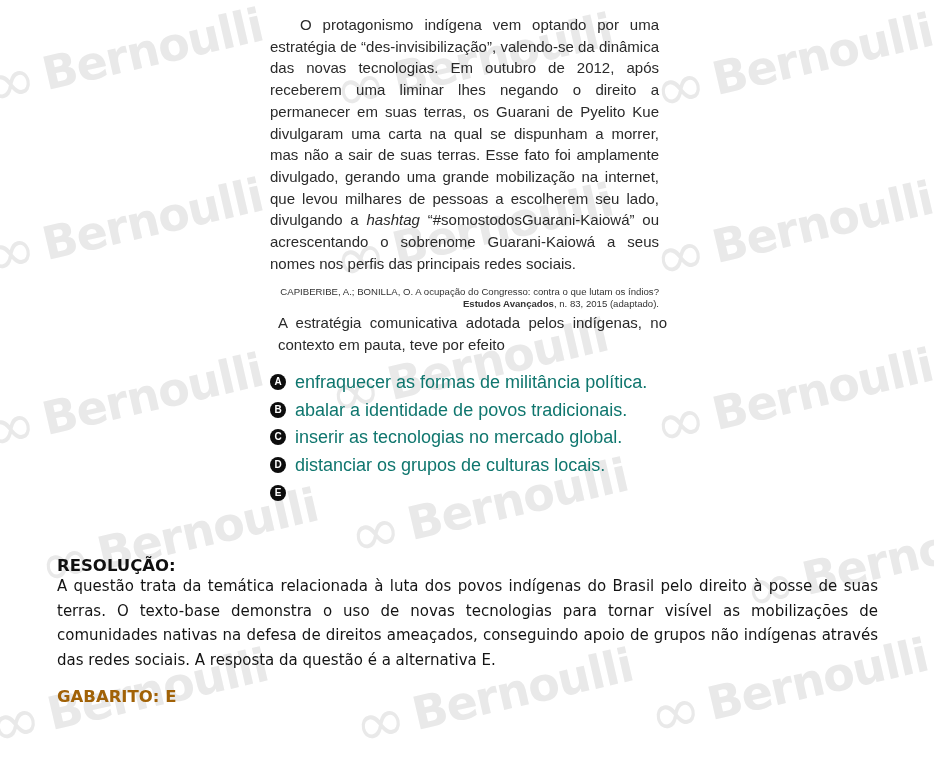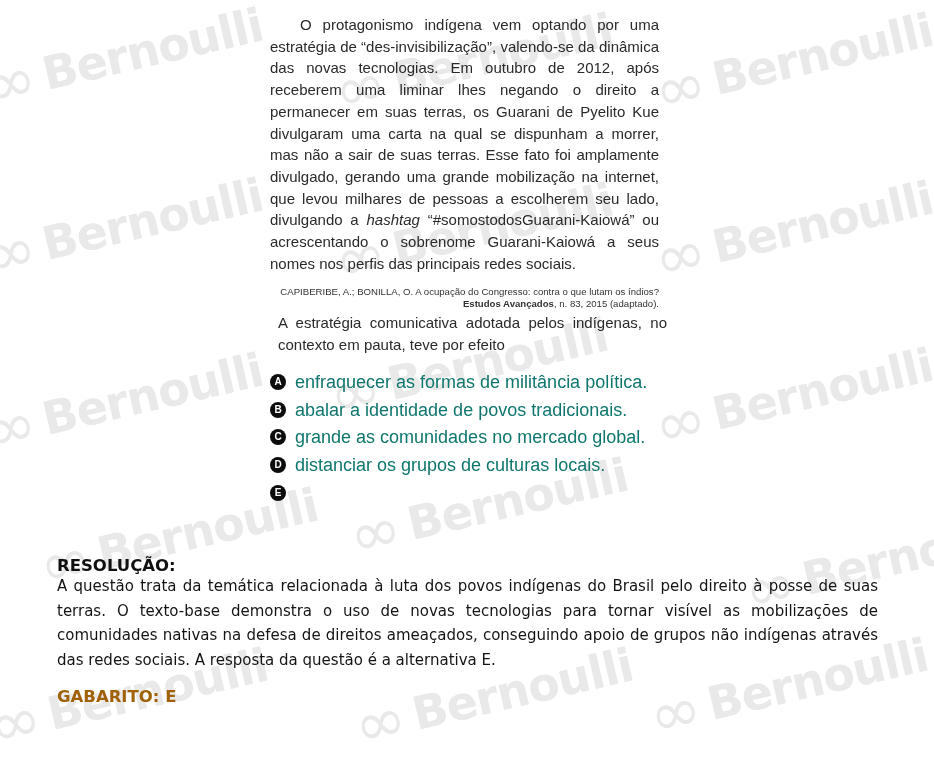--- a/index.html
+++ b/index.html
@@ -170,21 +170,21 @@
     <div class="abs option" style="top:372px">
       <span class="opt-badge">A</span>
       <span class="opt-text">enfraquecer as formas de militância política.</span>
     </div>
     <div class="abs option" style="top:400px">
       <span class="opt-badge">B</span>
       <span class="opt-text">abalar a identidade de povos tradicionais.</span>
     </div>
     <div class="abs option" style="top:427px">
       <span class="opt-badge">C</span>
-      <span class="opt-text">grande as comunidades no mercado global.</span>
+      <span class="opt-text">inserir as tecnologias no mercado global.</span>
     </div>
     <div class="abs option" style="top:455px">
       <span class="opt-badge">D</span>
       <span class="opt-text">distanciar os grupos de culturas locais.</span>
     </div>
     <div class="abs option" style="top:483px">
       <span class="opt-badge">E</span>
     </div>
 
     <div class="abs res-heading">RESOLUÇÃO:</div>

